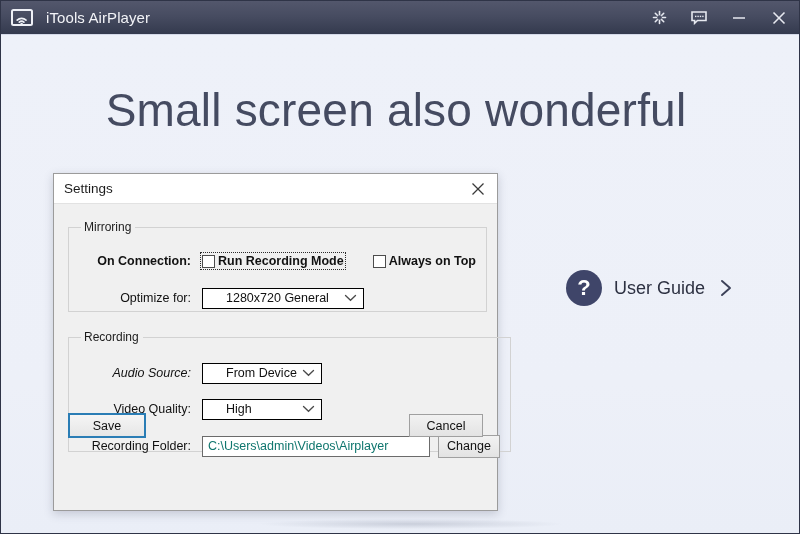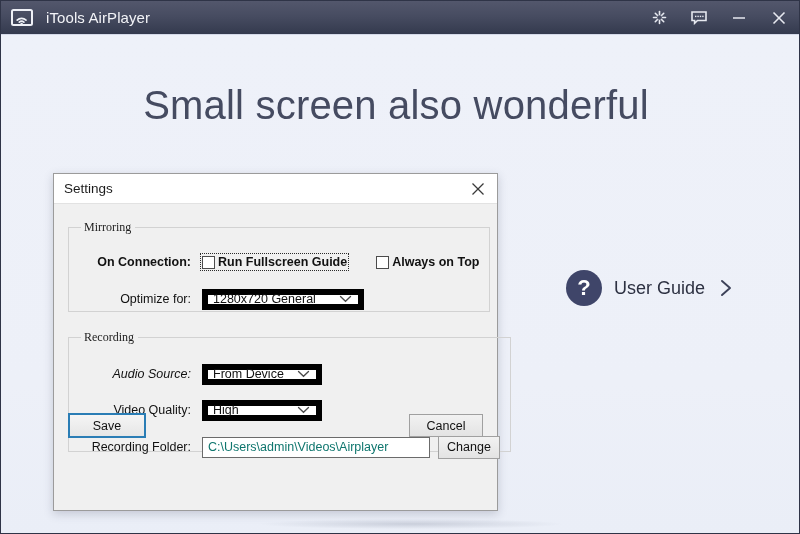--- a/index.html
+++ b/index.html
@@ -52,21 +52,21 @@
   #content {
     position: absolute; left: 0; top: 33px;
     width: 798px; height: 499px;
     background: linear-gradient(to bottom, #eef1f9 0%, #edf0f8 70%, #eaeef7 100%);
     border-top: 1px solid #d4d9e8;
   }
   #headline {
     position: absolute; left: 0; top: 48px;
     width: 790px;
     text-align: center;
-    font-size: 40px;
+    font-size: 46px;
     font-weight: 400;
     color: #454b61;
     letter-spacing: 0.2px;
     white-space: nowrap;
   }
 
   
   #hidden-panel-shadow {
     position: absolute; left: 260px; top: 484px;
     width: 300px; height: 10px;
@@ -127,21 +127,20 @@
 
   fieldset.group {
     border: 1px solid #d2d2d2;
     margin: 8px 0 0 0;
     padding: 6px 10px 12px 10px;
   }
   fieldset.group > legend {
     font-size: 12px; color: #1c1c1c;
     padding: 0 4px 0 3px;
     margin-left: 2px;
-    font-family: Liberation Serif, serif;
   }
   #mirroring-group { height: 92px; }
   #recording-group { height: 122px; margin-top: 18px; }
 
   .form-row {
     display: flex; align-items: center;
     height: 26px;
   }
   .row-label {
     font-size: 12.5px; color: #111111;
@@ -158,23 +157,24 @@
     display: inline-block;
   }
   .cb-text { font-size: 12.5px; color: #111111; margin-left: 3px; white-space: nowrap; }
   .focus-dotted { outline: 1px dotted #2b2b2b; outline-offset: 1px; }
 
   
   .combo {
     position: relative;
     height: 21px;
     background: #ffffff;
-    border: 6px solid #000000;
+    border: 1px solid #000000;
     display: flex; align-items: center;
     cursor: pointer;
+    padding-left: 18px;
   }
   .combo .combo-value {
     font-size: 12.5px; color: #111111;
     padding-left: 5px;
     white-space: nowrap; overflow: hidden;
   }
   .combo .combo-arrow {
     position: absolute; right: 6px; top: 0; bottom: 0;
     display: flex; align-items: center; color: #4a4a4a;
   }
@@ -305,21 +305,21 @@
 
       <div id="dialog-body">
 
         <fieldset class="group" id="mirroring-group">
           <legend>Mirroring</legend>
 
           <div class="form-row" style="margin-top:8px;font-weight:bold;">
             <div class="row-label" style="width:112px;">On Connection:</div>
             <div class="cb-wrap focus-dotted" style="margin-left:11px;">
               <span class="cb-box"></span>
-              <span class="cb-text">Run Fullscreen Guide</span>
+              <span class="cb-text">Run Recording Mode</span>
             </div>
             <div class="cb-wrap" style="margin-left:29px;">
               <span class="cb-box"></span>
               <span class="cb-text">Always on Top</span>
             </div>
           </div>
 
           <div class="form-row" style="margin-top:11px;">
             <div class="row-label" style="width:112px;">Optimize for:</div>
             <div class="combo" style="margin-left:11px; width:162px;">

